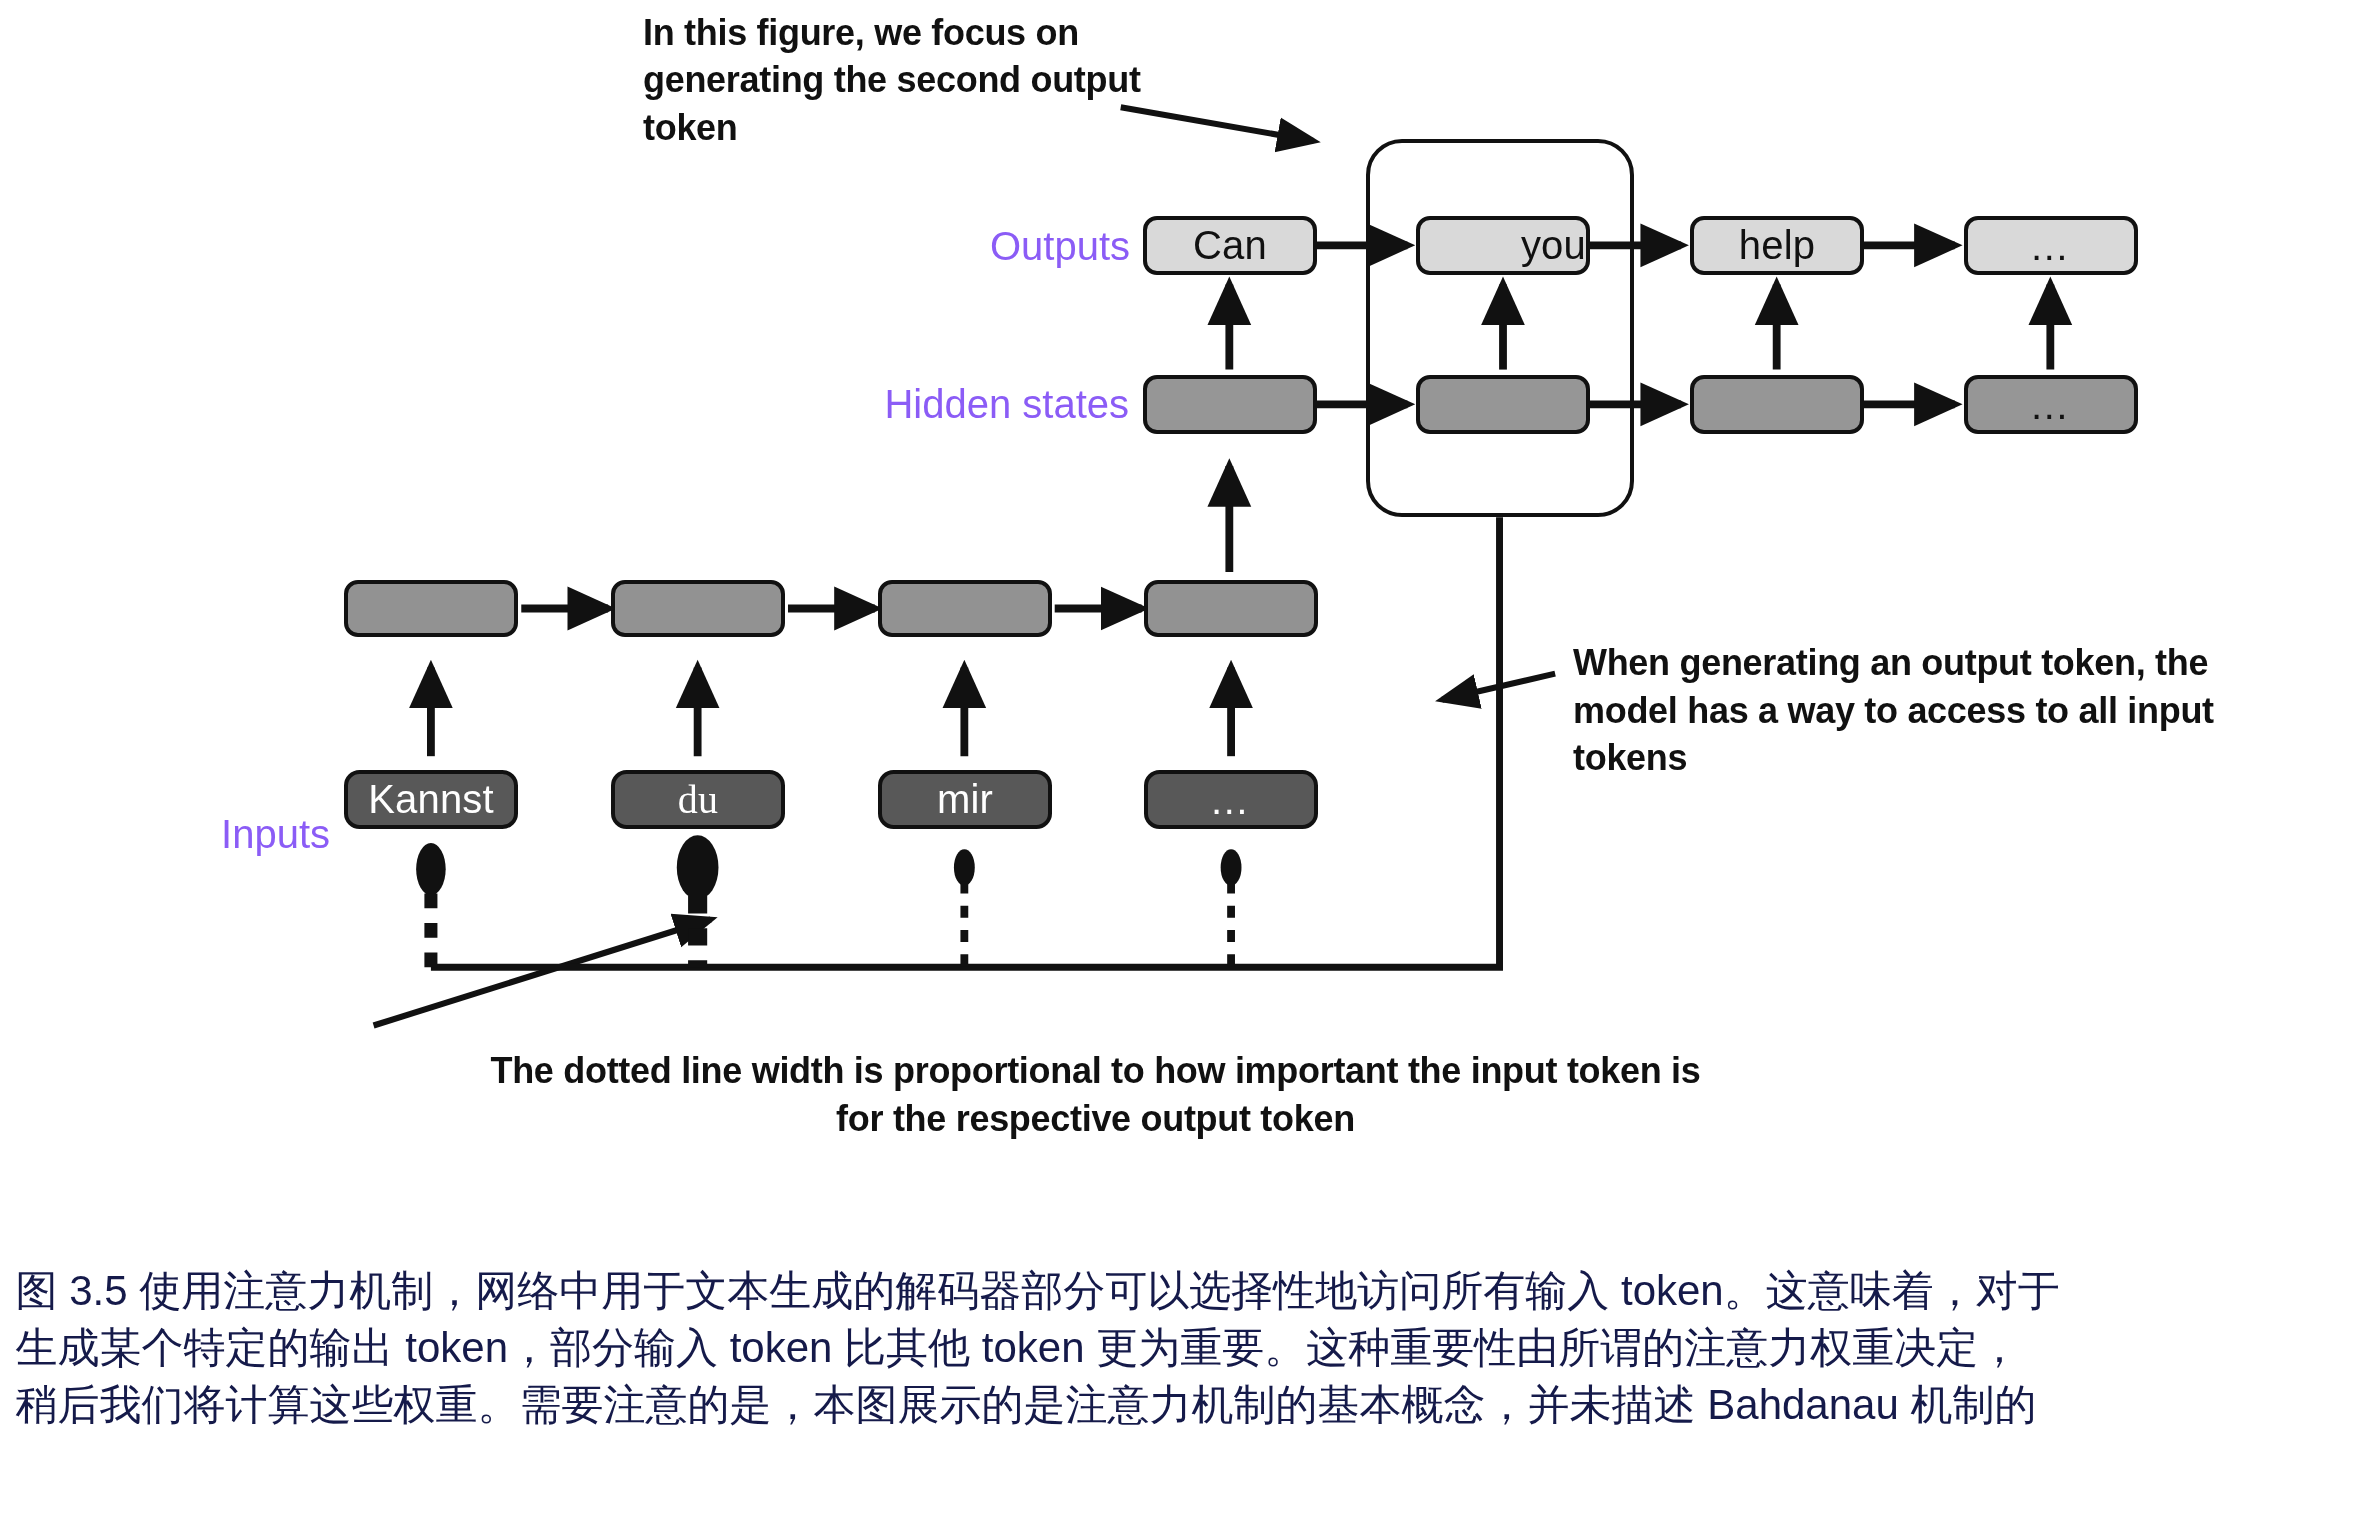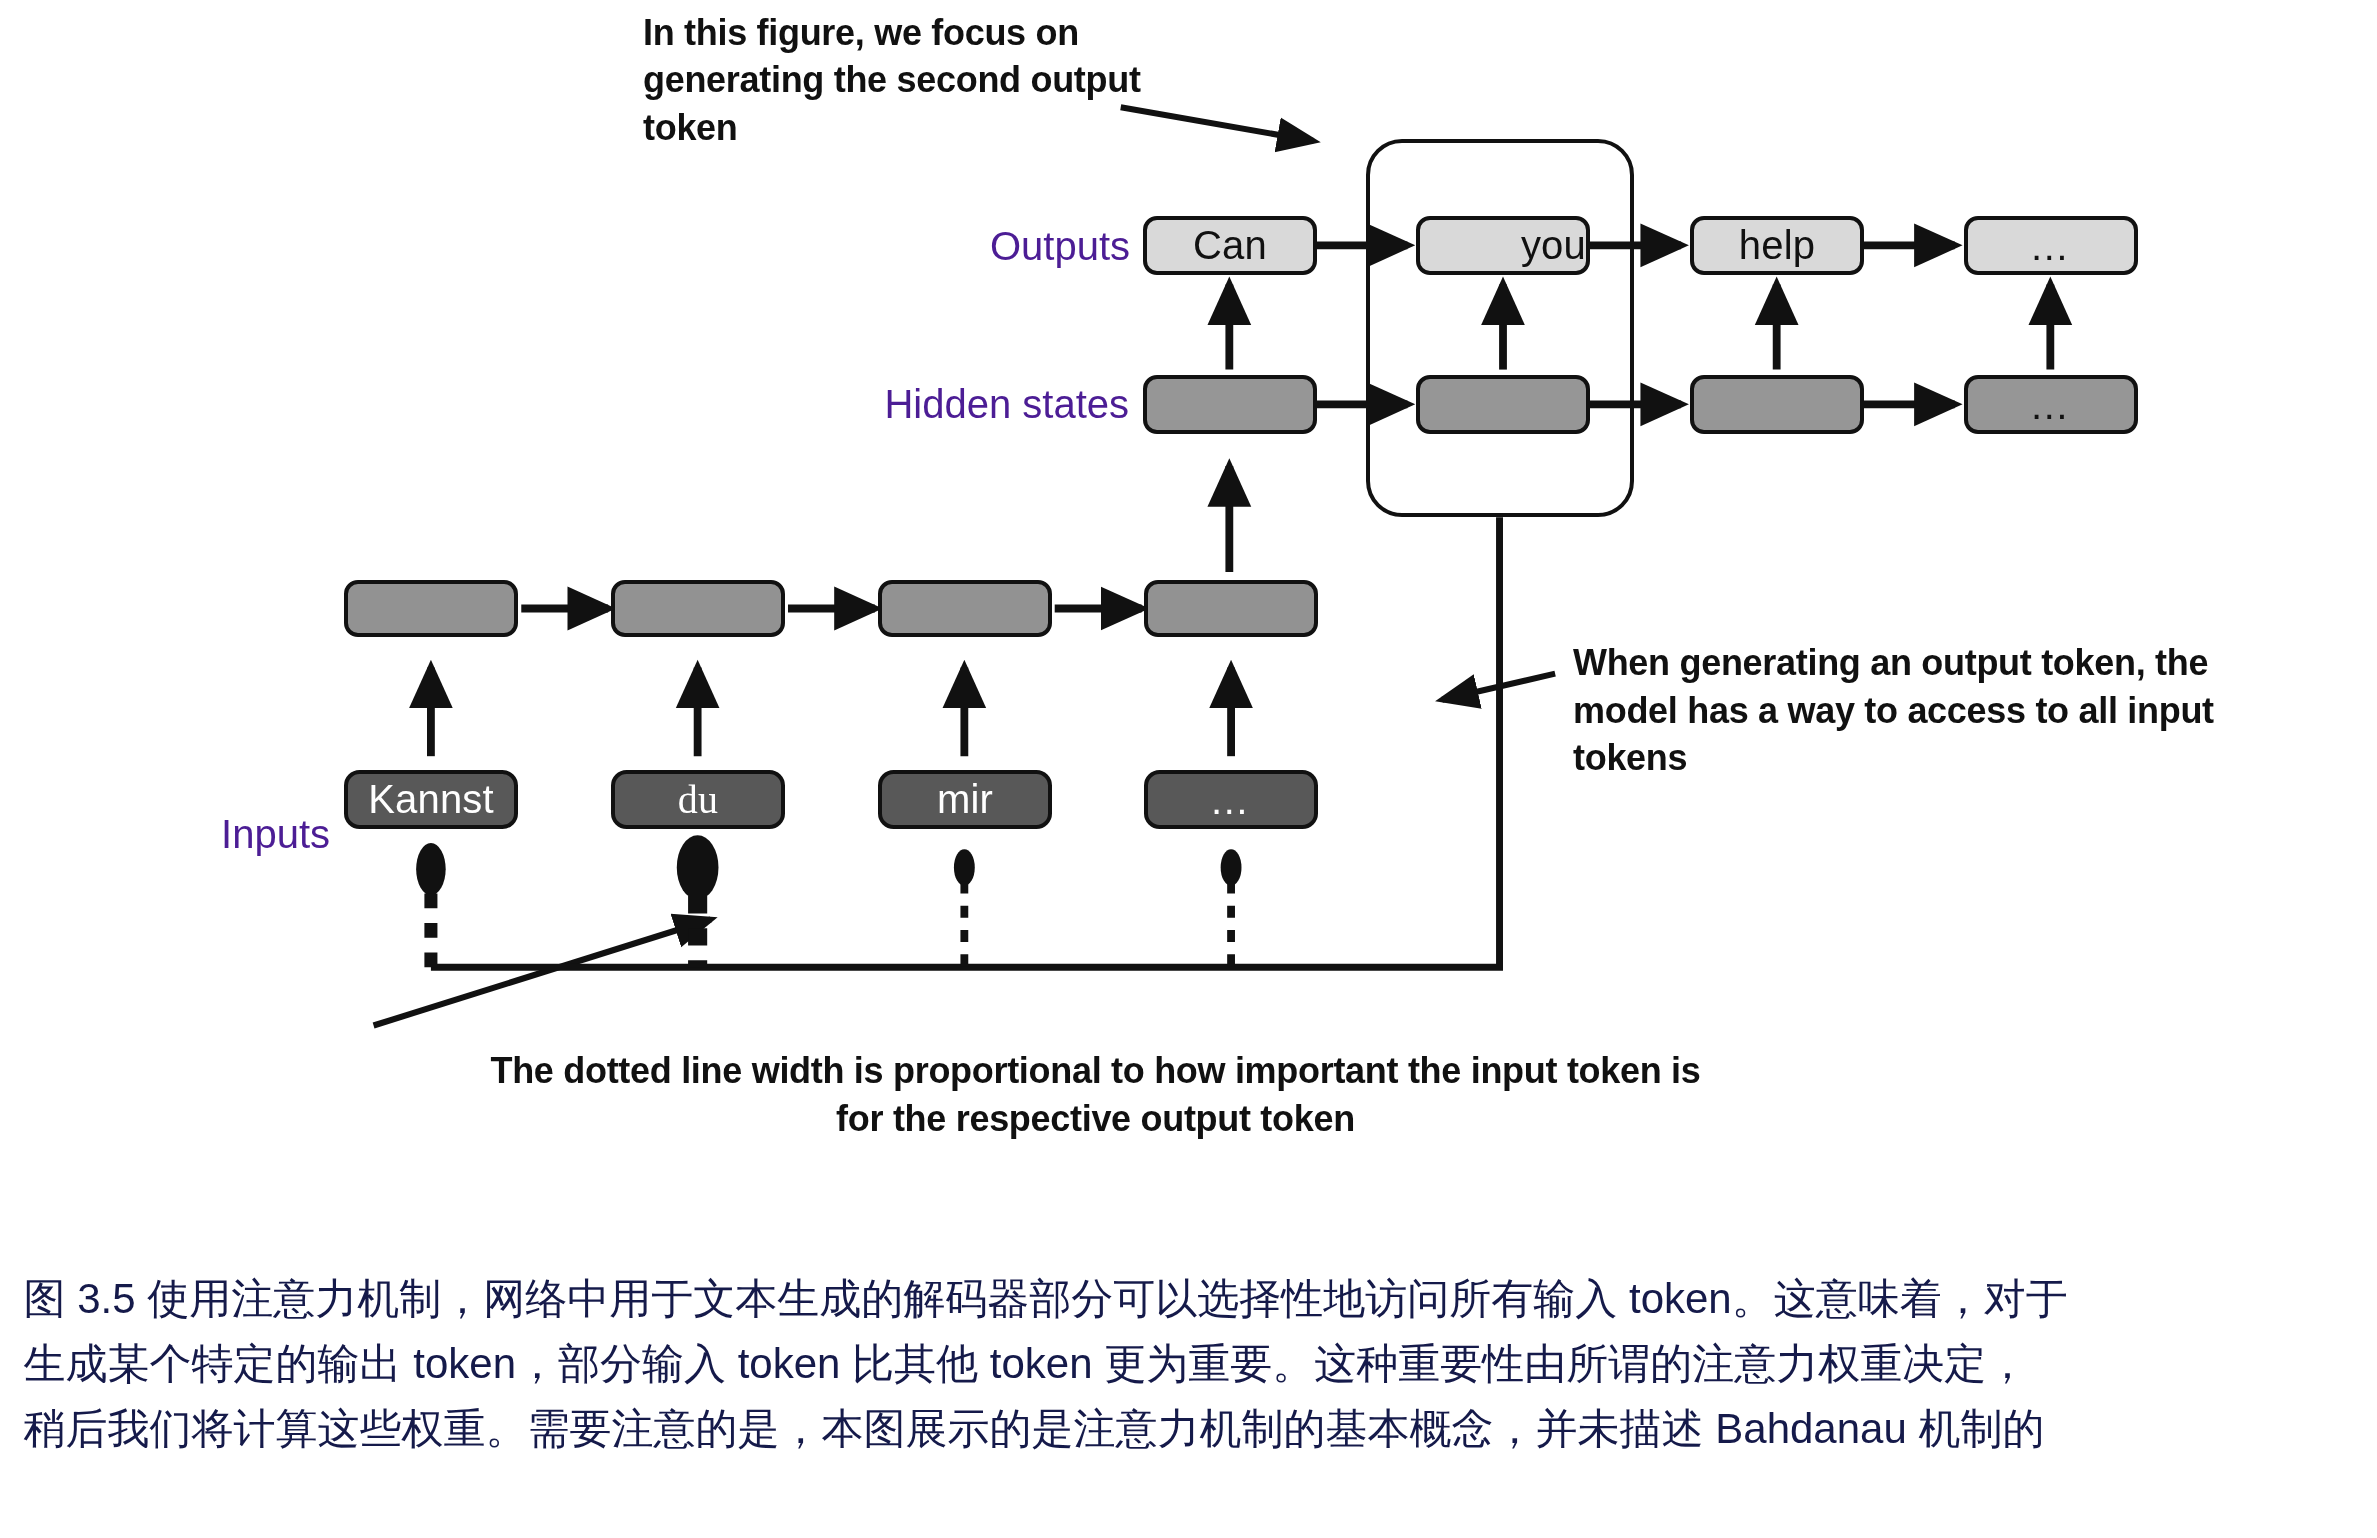--- a/index.html
+++ b/index.html
@@ -83,21 +83,21 @@
   .ellipsis-inline {
     letter-spacing: 3.5px;
     font-size: 40px;
     line-height: 0.6;
   }
   
   .row-label {
     position: absolute;
     font-family: "Liberation Sans", sans-serif;
     font-size: 40px;
-    color: #4c1d95;
+    color: #8b5cf6;
     white-space: nowrap;
     text-align: right;
   }
   
   .callout {
     position: absolute;
     font-family: "Liberation Sans", sans-serif;
     font-weight: bold;
     font-size: 36px;
     line-height: 1.32;
@@ -126,21 +126,21 @@
     position: absolute;
     left: 15.6px;
     top: 1262px;
     width: 2346px;
     font-family: "Liberation Sans", sans-serif;
     font-size: 42px;
     line-height: 1.36;
     color: #151a4a;
     letter-spacing: 0px;
   }
-  #caption p { margin: 8px; padding: 0; white-space: nowrap; }
+  #caption p { margin: 0; padding: 0; white-space: nowrap; }
 </style>
 </head>
 <body>
 
 <div id="page">
 
   <div id="figure">
 
     <svg id="figure-svg" viewBox="0 0 2736 1400">
       <defs>

